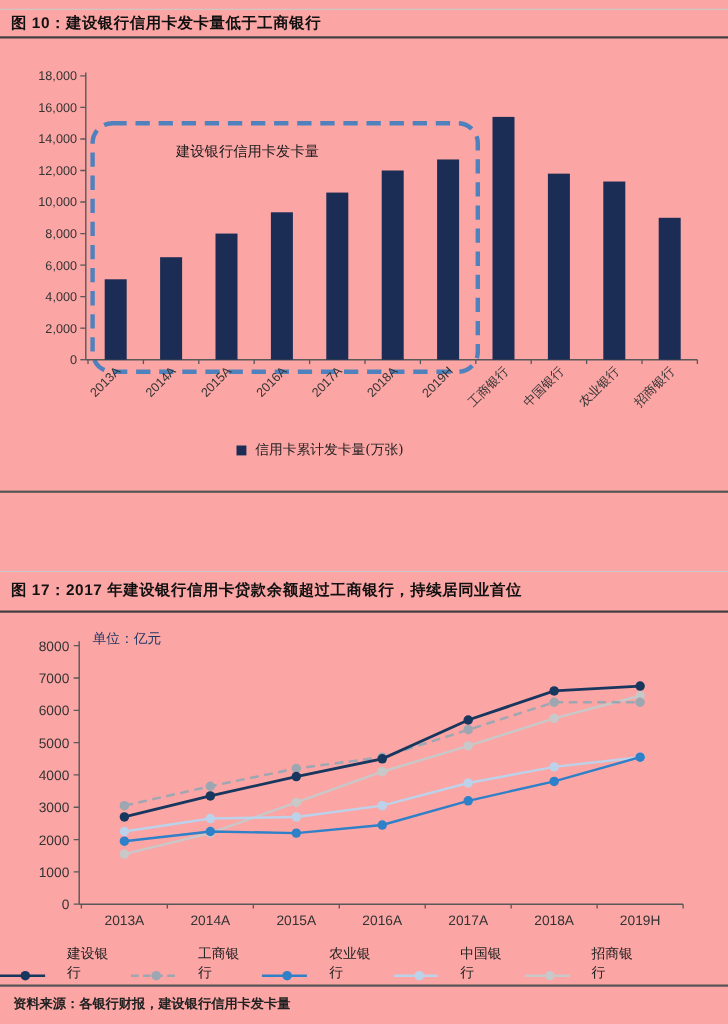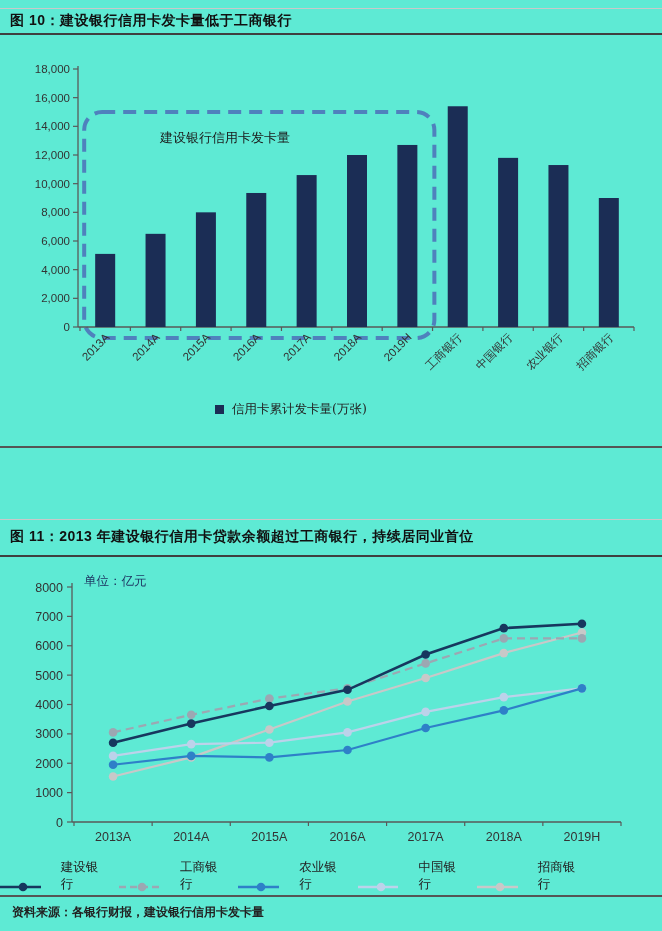--- a/index.html
+++ b/index.html
@@ -1,17 +1,17 @@
 <!DOCTYPE html>
 <html><head>
 <meta charset="utf-8">
 <style>
   html,body{margin:0;padding:0;background:#ffffff;}
   #page{
-    position:relative;width:662px;height:931px;background:#5eead4;overflow:hidden;
+    position:relative;width:662px;height:931px;background:#fca5a5;overflow:hidden;
     font-family:"Liberation Sans","DejaVu Sans",sans-serif;color:#1a1a1a;
   }
   .abs{position:absolute;}
   .fig-title{
     position:absolute;left:10px;font-size:14px;font-weight:bold;color:#111;
     letter-spacing:0.5px;white-space:nowrap;
   }
   .rule{position:absolute;left:0;width:662px;}
   .rule-dark{height:2px;background:#3f3f3f;}
   .rule-mid{height:2px;background:#555555;}
@@ -102,21 +102,21 @@
     </svg>
 
   <div class="legend-row" style="top:401px">
     <span class="legend-sq" style="background: rgb(27, 45, 85);"></span>
     <span>信用卡累计发卡量(万张)</span>
   </div>
 
   <div class="rule rule-mid" style="top:446px"></div>
 
   <div class="rule rule-thin" style="top:519px"></div>
-  <div class="fig-title" style="top:528px">图 11：2013 年建设银行信用卡贷款余额超过工商银行，持续居同业首位</div>
+  <div class="fig-title" style="top:528px">图 17：2017 年建设银行信用卡贷款余额超过工商银行，持续居同业首位</div>
   <div class="rule rule-dark" style="top:555px"></div>
 
   <svg id="line-chart" class="abs" style="left:0;top:563px" width="662" height="292">
       <line x1="72" y1="20" x2="72" y2="259" stroke="#595959" stroke-width="1.3"></line>
       <line x1="67" y1="259" x2="72" y2="259" stroke="#595959" stroke-width="1.2"></line>
       <text x="63" y="263.5" text-anchor="end" font-size="12.5" fill="#333333">0</text>
       <line x1="67" y1="229.625" x2="72" y2="229.625" stroke="#595959" stroke-width="1.2"></line>
       <text x="63" y="234.125" text-anchor="end" font-size="12.5" fill="#333333">1000</text>
       <line x1="67" y1="200.25" x2="72" y2="200.25" stroke="#595959" stroke-width="1.2"></line>
       <text x="63" y="204.75" text-anchor="end" font-size="12.5" fill="#333333">2000</text>

